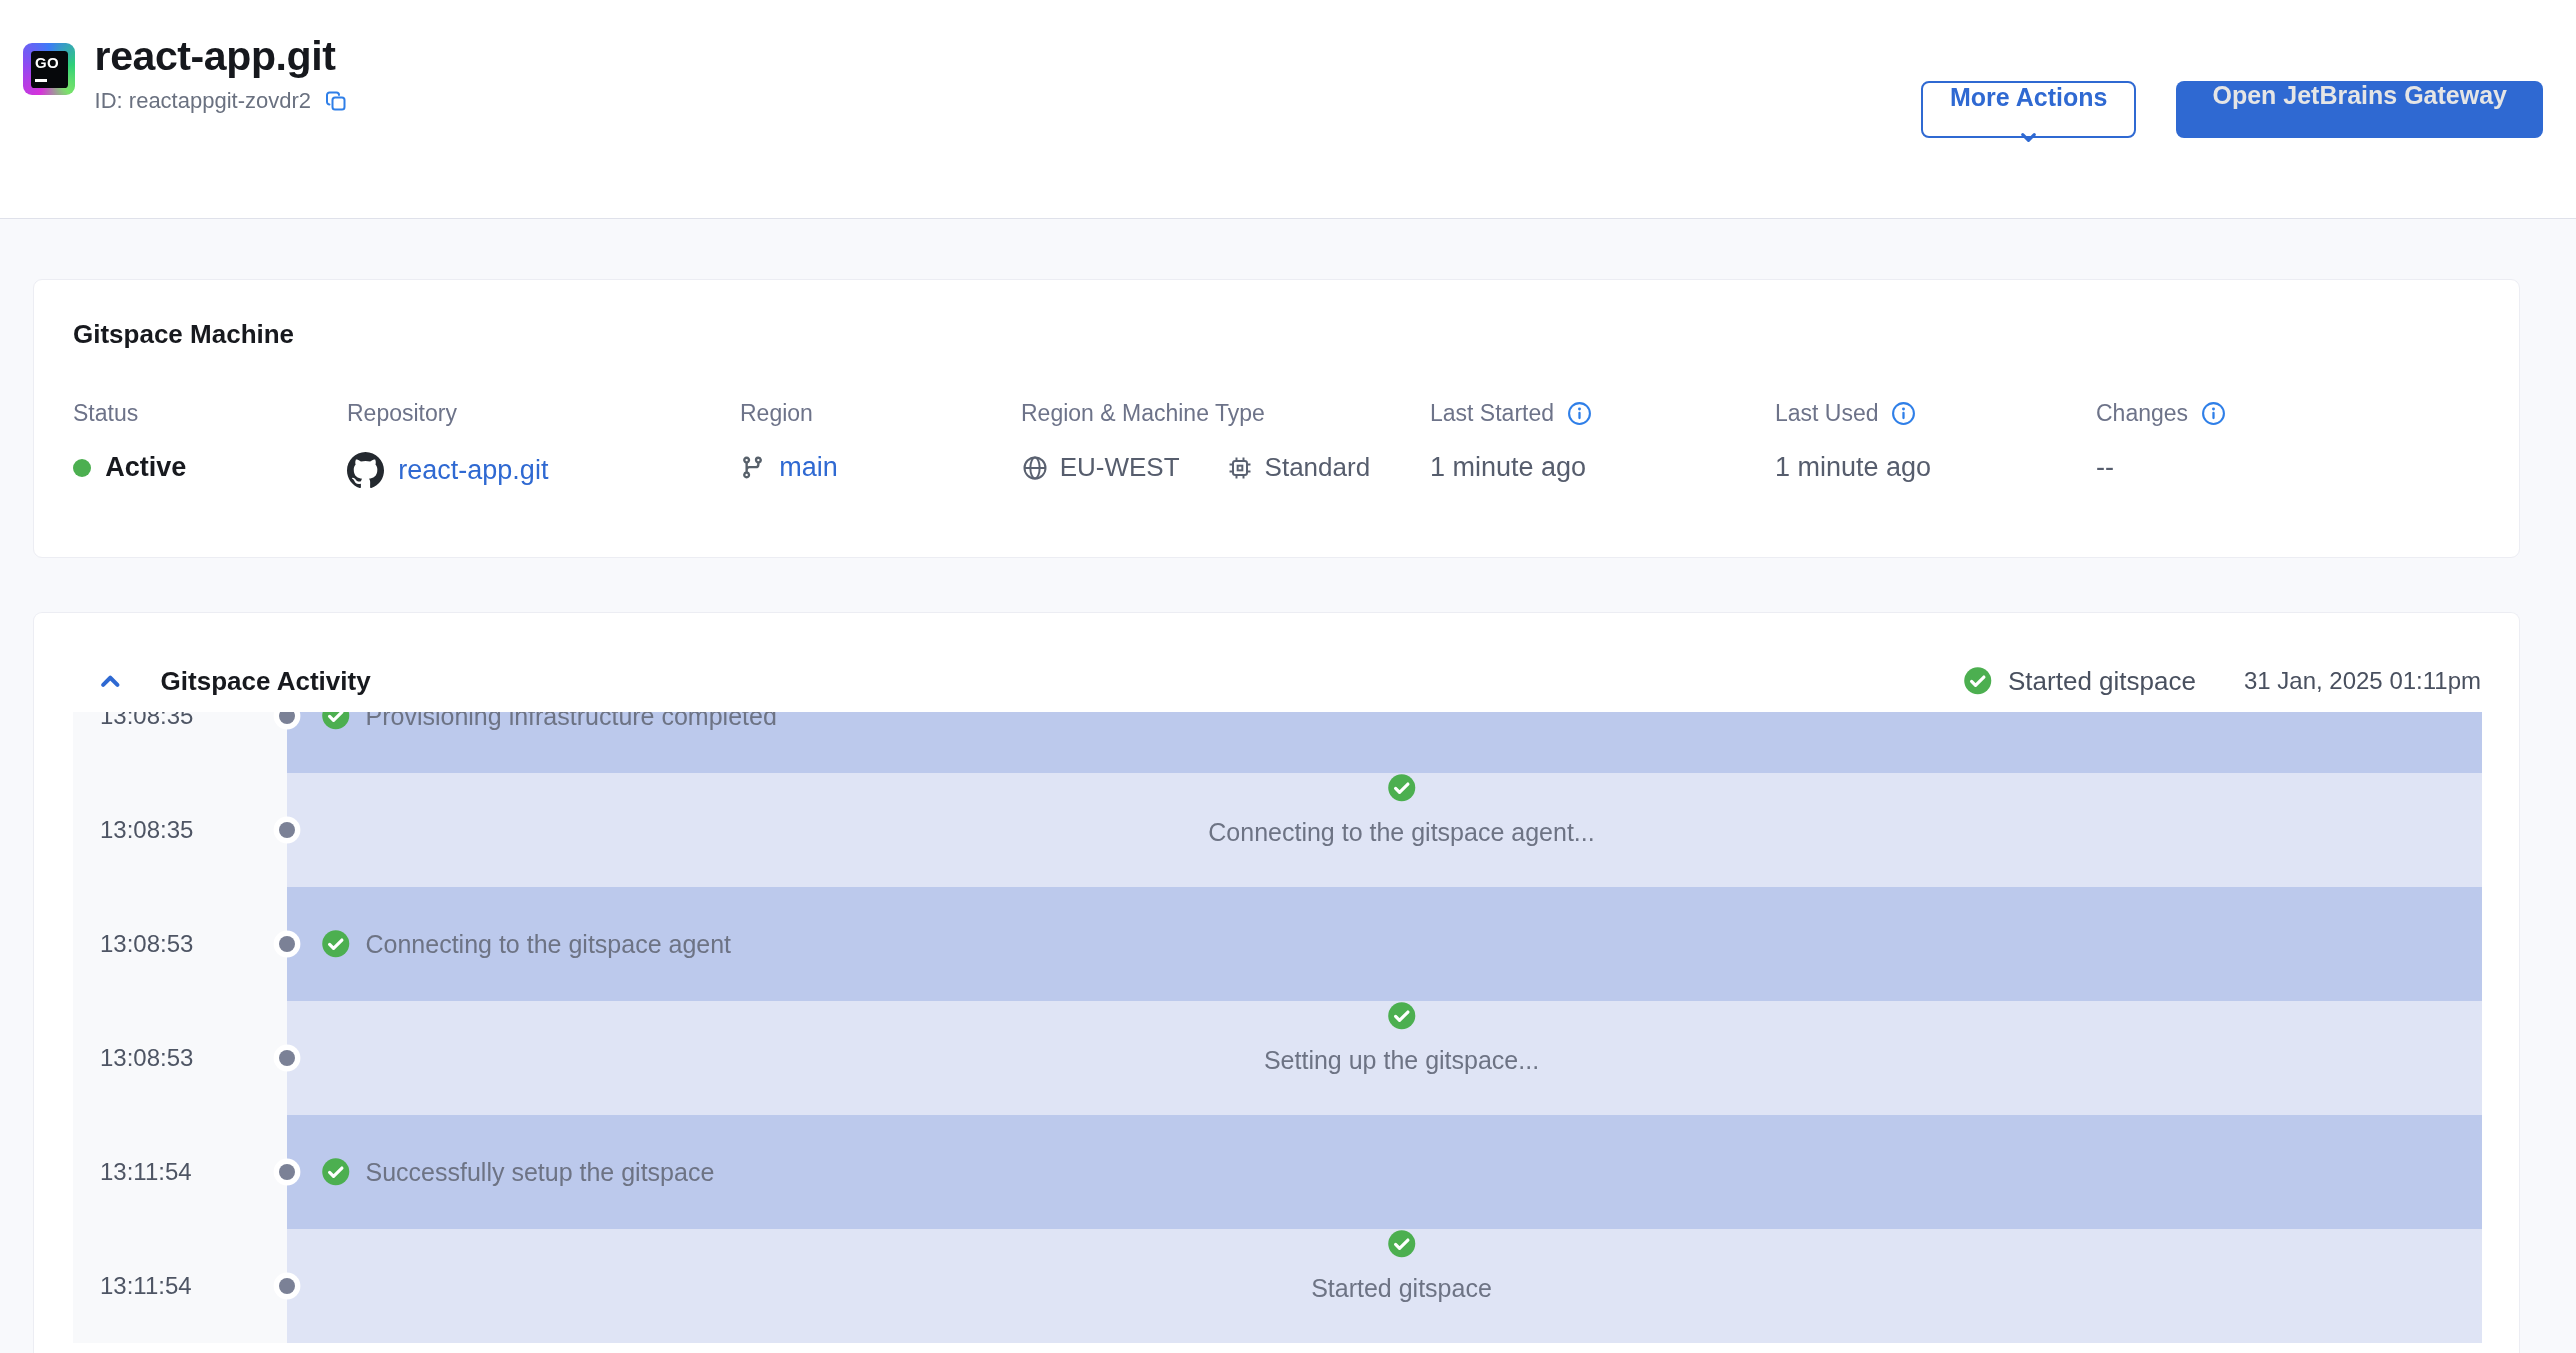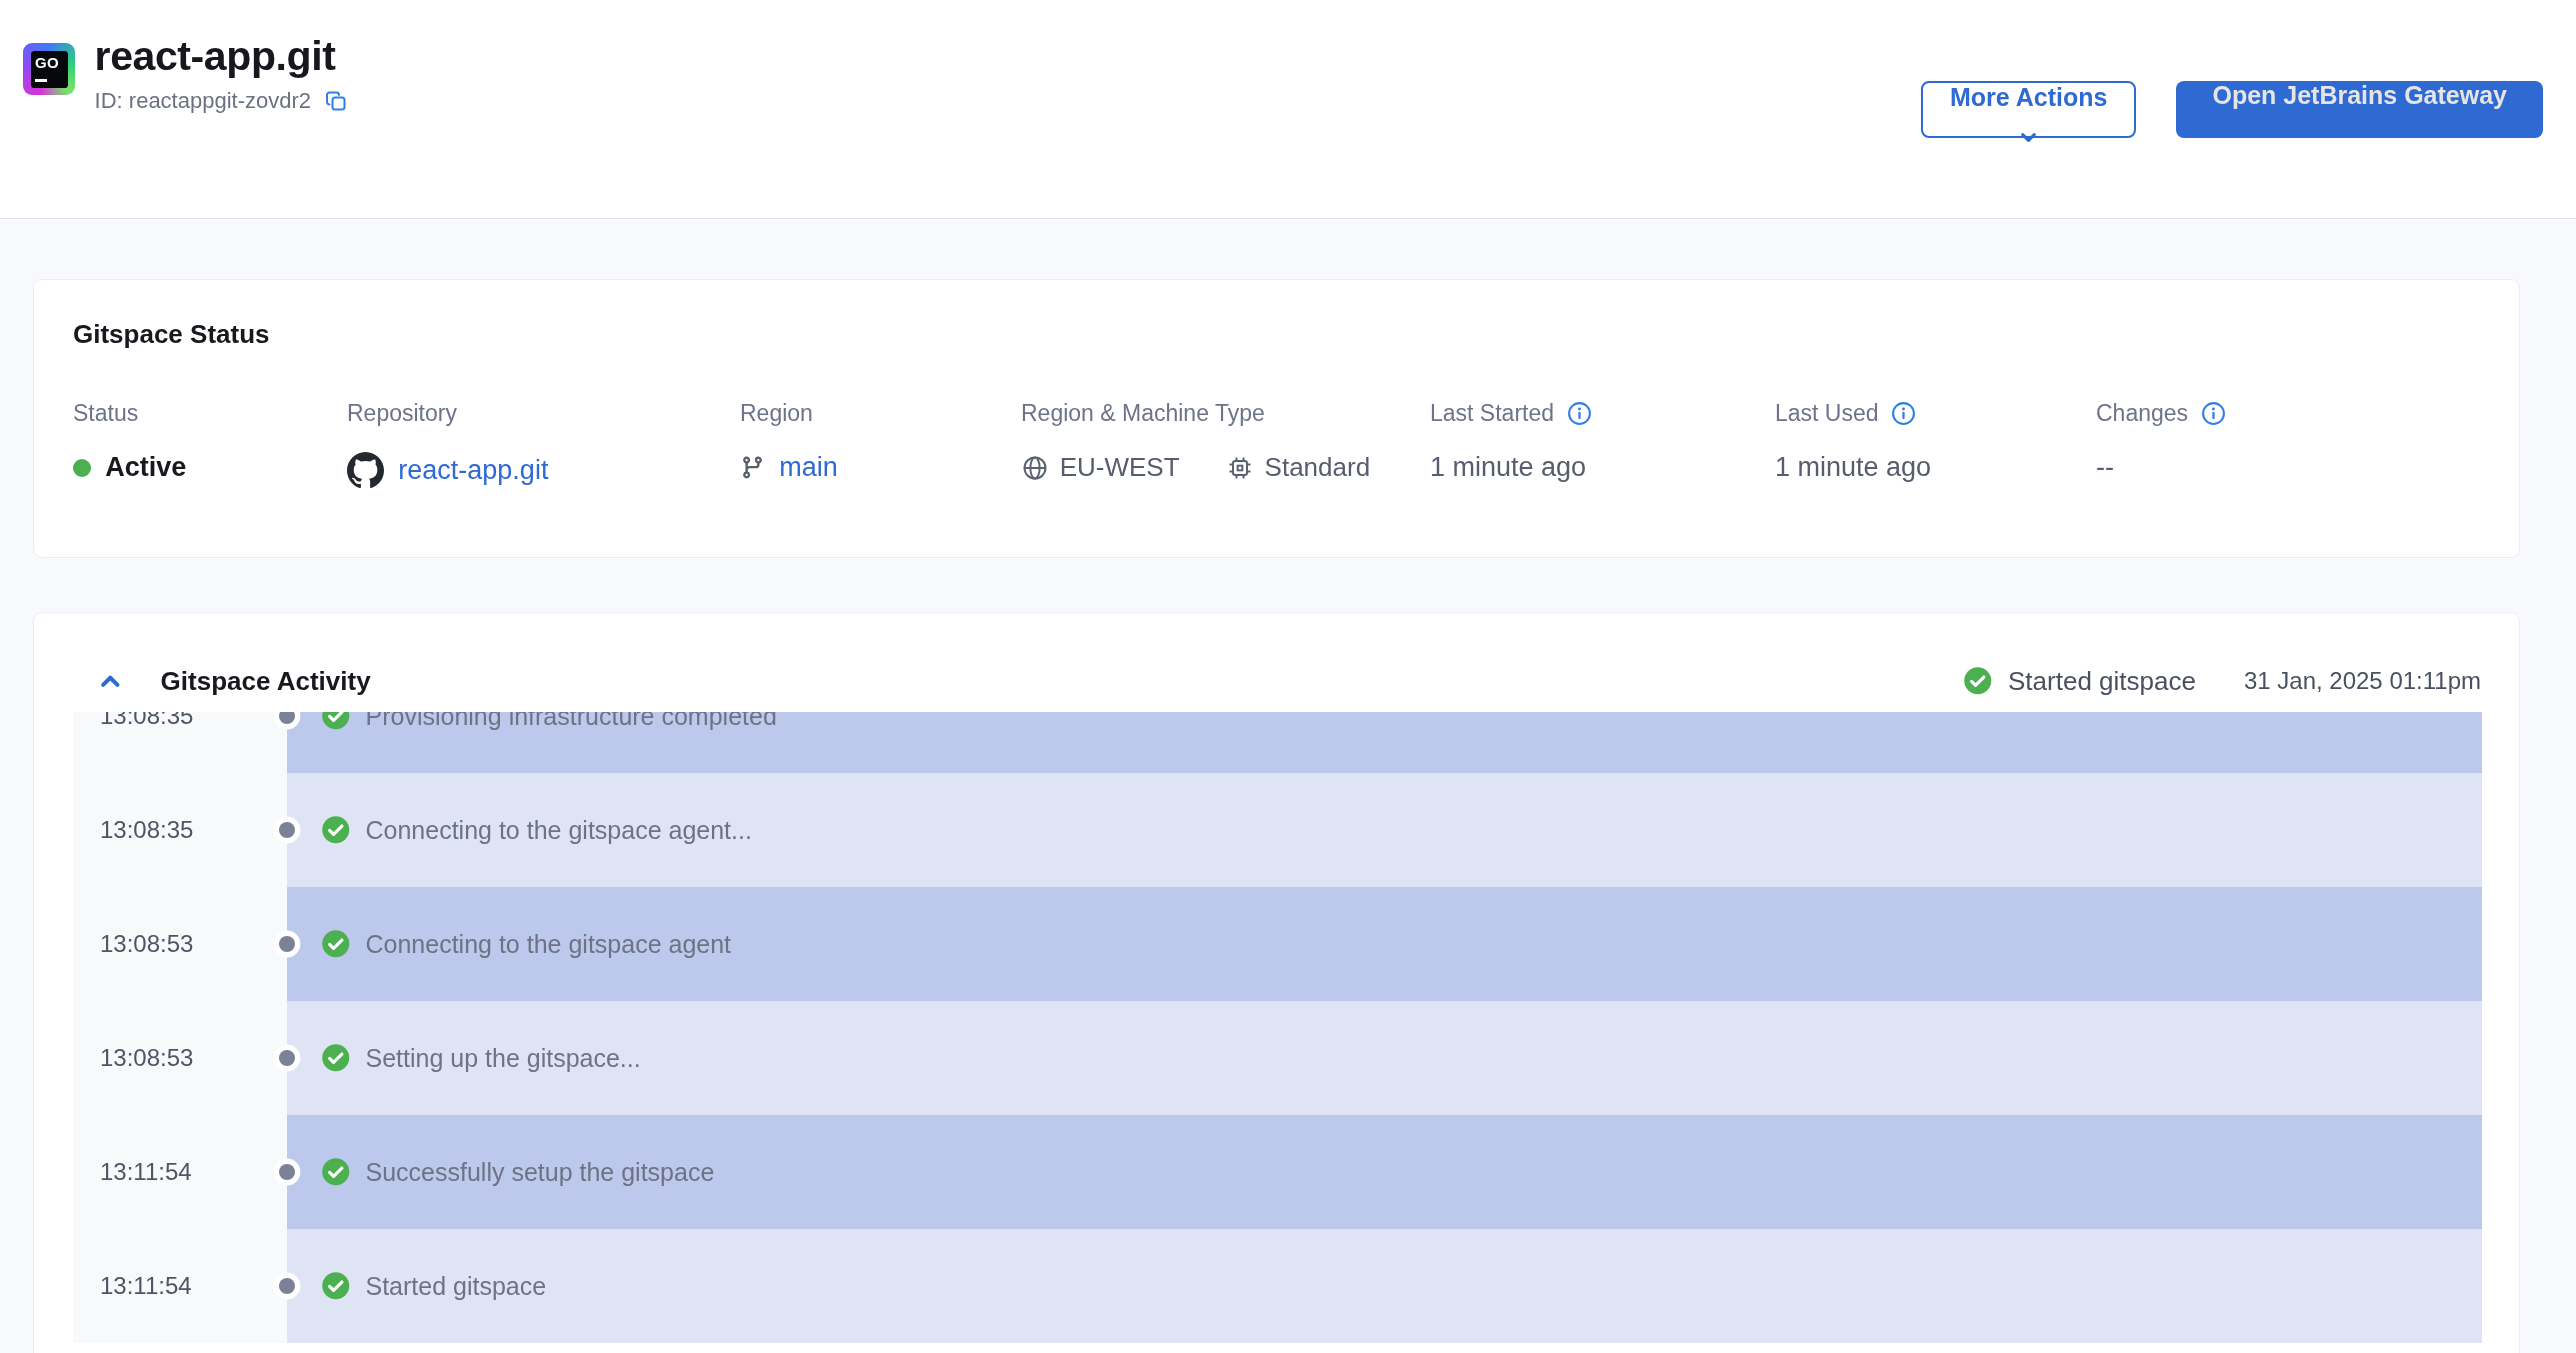--- a/index.html
+++ b/index.html
@@ -53,21 +53,21 @@
 
   .log-viewport { position:absolute; top:99px; left:39px; width:2409px; height:633px; overflow:hidden; }
   .log-scroll { margin-top:-53px; }
   .log-row { display:flex; height:114px; }
   .log-time { width:214px; flex:0 0 auto; background:#f8f9fb; display:flex; align-items:center;
               padding-left:27px; font-size:24px; color:#4e5564; position:relative; }
   .log-dot { position:absolute; right:-8px; top:50%; margin-top:-8px; width:16px; height:16px; border-radius:50%;
              background:#7b8196; box-shadow:0 0 0 5.4px #ffffff; z-index:2; }
   .log-content { flex:1; display:flex; align-items:center; gap:15px; padding-left:34px; font-size:25px; color:#6d7384; }
   .row-dark .log-content { background:#bcc9ec; }
-  .row-light .log-content { background:#dfe4f5; }
+  .row-light .log-content { background:#dfe4f5;flex-direction:column; }
 </style>
 </head>
 <body>
 
 <div class="topbar">
   <div class="logo">
     <div class="logo-inner">
       <span class="logo-go">GO</span>
       <span class="logo-bar"></span>
     </div>
@@ -93,21 +93,21 @@
         </svg>
       </span>
     </div>
     <div class="btn btn-primary">
       <span>Open JetBrains Gateway</span>
     </div>
   </div>
 </div>
 
 <div class="card detail-card">
-  <div class="card-title">Gitspace Status</div>
+  <div class="card-title">Gitspace Machine</div>
   <div class="fields">
 
     <div class="field f-status">
       <div class="field-label">Status</div>
       <div class="field-value">
         <span class="status-dot"></span>
         <span class="status-text">Active</span>
       </div>
     </div>
 

